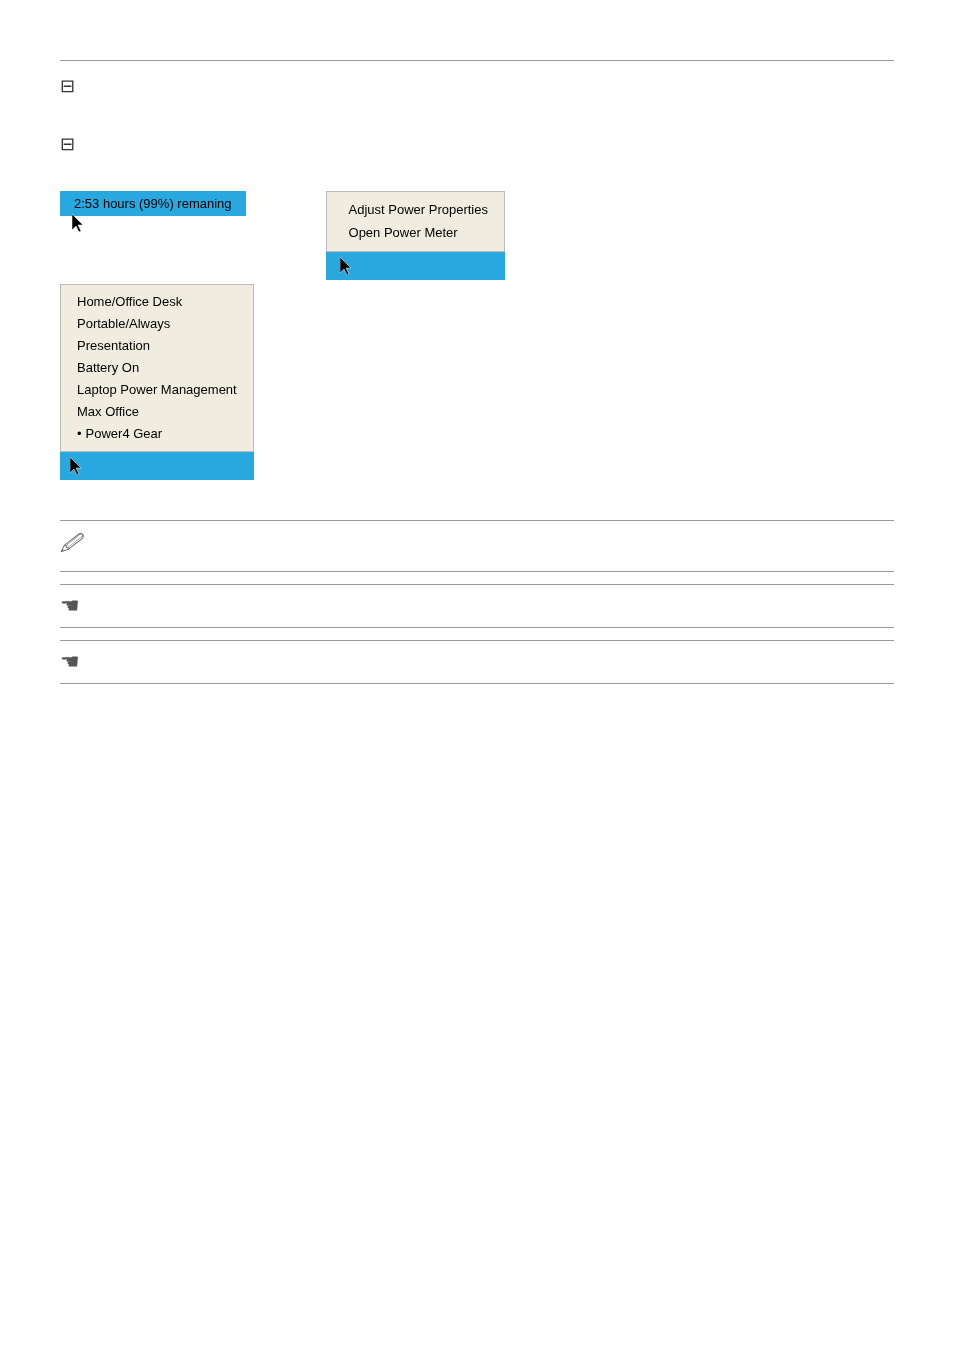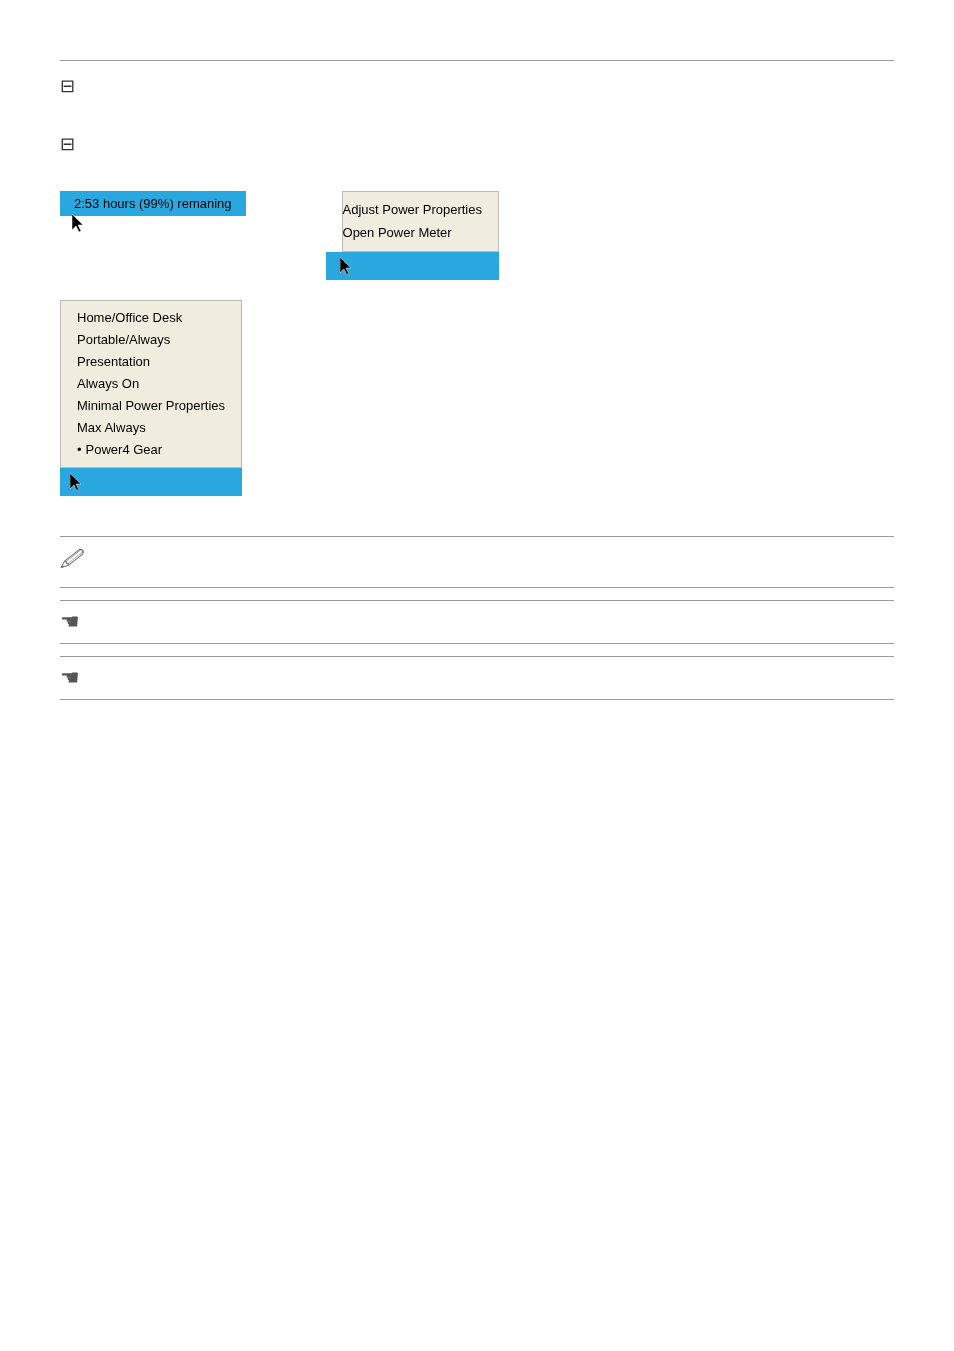--- a/index.html
+++ b/index.html
@@ -120,24 +120,23 @@
     .cursor-row {
       display: flex;
       align-items: flex-start;
       margin-top: -2px;
     }
 
     
     .right-menu {
       background: #f0ede0;
       border: 1px solid #bbb;
-      padding: 6px 16px 6px 0;
+      padding: 6px 16px 6px 22px;
       font-size: 13px;
       line-height: 1.8;
-      margin-left: 16px;
     }
 
     .second-row {
       display: flex;
       flex-direction: row;
       gap: 80px;
       align-items: flex-start;
       margin-top: 10px;
     }
   </style>
@@ -180,30 +179,30 @@
         <div style="margin-left:14px; margin-bottom:2px;">
           <svg width="14" height="18" viewBox="0 0 14 18">
             <polygon points="0,0 0,16 4,12 7,18 9,17 6,11 11,11" fill="#000" stroke="#fff" stroke-width="0.5"></polygon>
           </svg>
         </div>
       </div>
     </div>
 
   </div>
 
-  <div class="second-row" style="margin-top:20px;">
+  <div class="second-row" style="margin-top:4px;">
 
     <div class="panel-wrapper">
       <div class="scheme-menu">
         <span class="scheme-item">Home/Office Desk</span>
         <span class="scheme-item">Portable/Always</span>
         <span class="scheme-item">Presentation</span>
-        <span class="scheme-item">Always On</span>
-        <span class="scheme-item">Minimal Power Properties</span>
-        <span class="scheme-item">Max Always</span>
+        <span class="scheme-item">Battery On</span>
+        <span class="scheme-item">Laptop Power Management</span>
+        <span class="scheme-item">Max Office</span>
         <span class="scheme-item selected">Power4 Gear</span>
       </div>
       <div style="background:#29a8e0; width:100%; height:28px; display:flex; align-items:flex-end;">
         <div style="margin-left:10px; margin-bottom:2px;">
           <svg width="14" height="18" viewBox="0 0 14 18">
             <polygon points="0,0 0,16 4,12 7,18 9,17 6,11 11,11" fill="#000" stroke="#fff" stroke-width="0.5"></polygon>
           </svg>
         </div>
       </div>
     </div>

